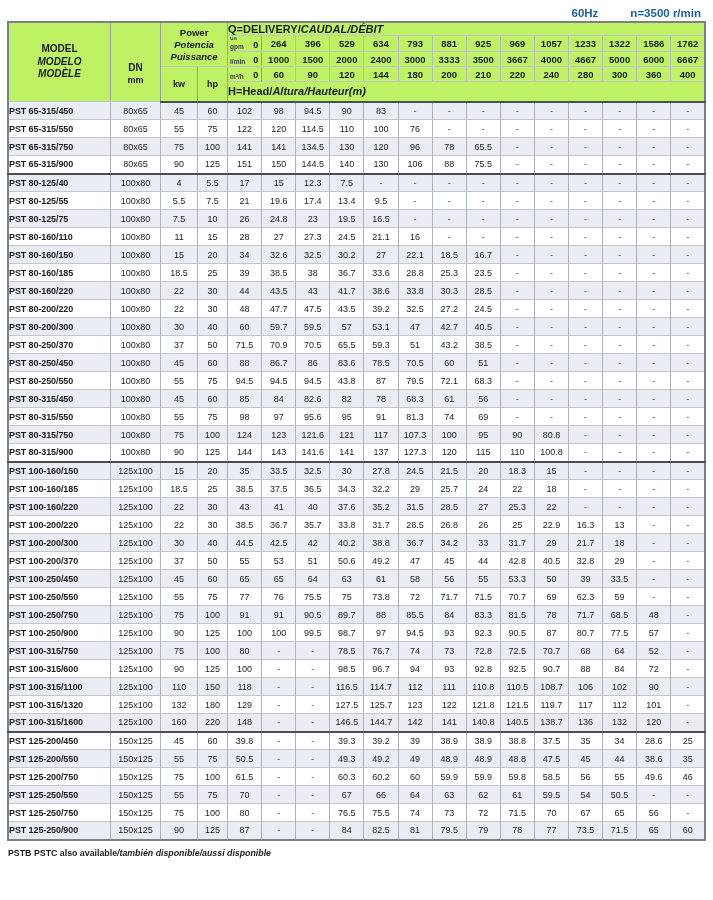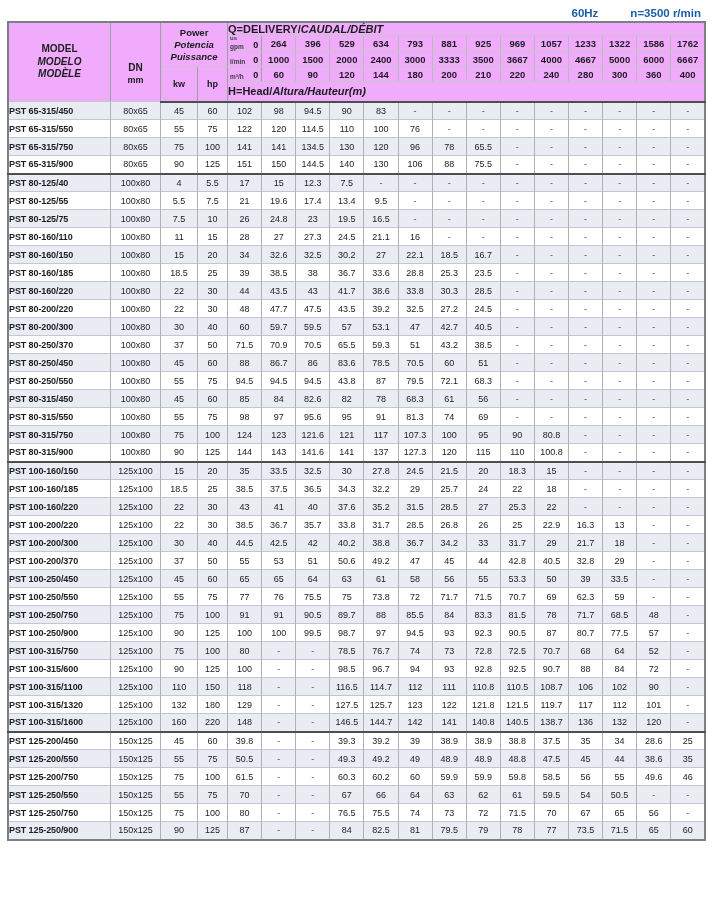--- a/index.html
+++ b/index.html
@@ -25,21 +25,21 @@
   }
   
   .tablewrap{margin:0 7px;}
   table{
     width:699px;border-collapse:collapse;table-layout:fixed;
     border:2px solid var(--border-outer);
   }
   th,td{overflow:hidden;white-space:nowrap;}
   thead th{
     border-right:1px solid #9ba0a5;border-bottom:1px solid var(--line-light);
-    font-weight:bold;vertical-align:middle;background:#f0abfc;
+    font-weight:bold;vertical-align:middle;background:#bef264;
   }
   thead tr.flow-row{height:15px;}
   thead tr.toprow{height:12px;}
   thead tr.botrow{height:20px;}
   thead .big-h{font-size:10px;line-height:12.5px;text-align:center;}
   thead .big-h .intl{font-style:italic;display:block;}
   th.model-h div{font-size:10px;}
   th.dn-h{vertical-align:top;}
   .dn-flex{display:flex;flex-direction:column;height:64px;align-items:center;}
   .dn-flex .dn-label{flex:1 1 auto;display:flex;align-items:center;font-size:10px;margin-top:36px;}
@@ -1021,13 +1021,16 @@
           <td>73.5</td>
           <td>71.5</td>
           <td>65</td>
           <td>60</td>
         </tr>
       </tbody>
 </table>
 </div>
 
 <div class="footer">
+  <div>
+    <span>PSTB PSTC also available</span><i>/también disponible/aussi disponible</i>
+  </div>
 </div>
 
 </body></html>

